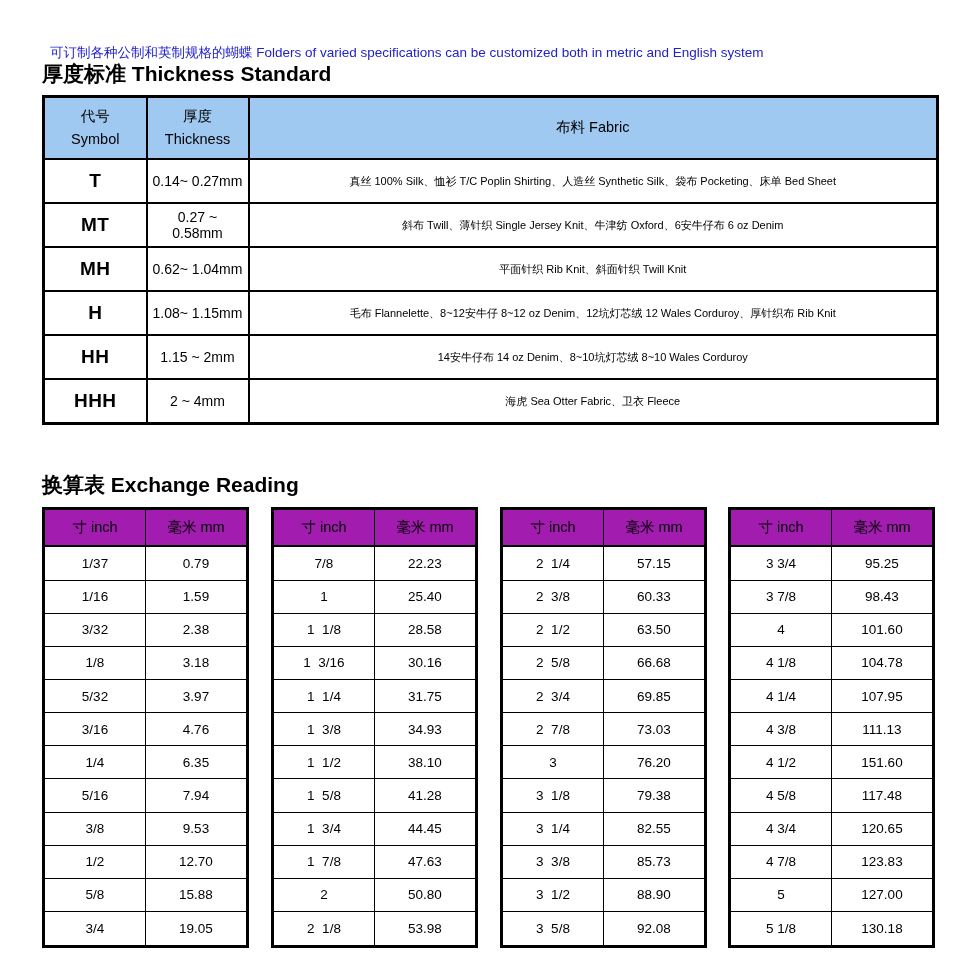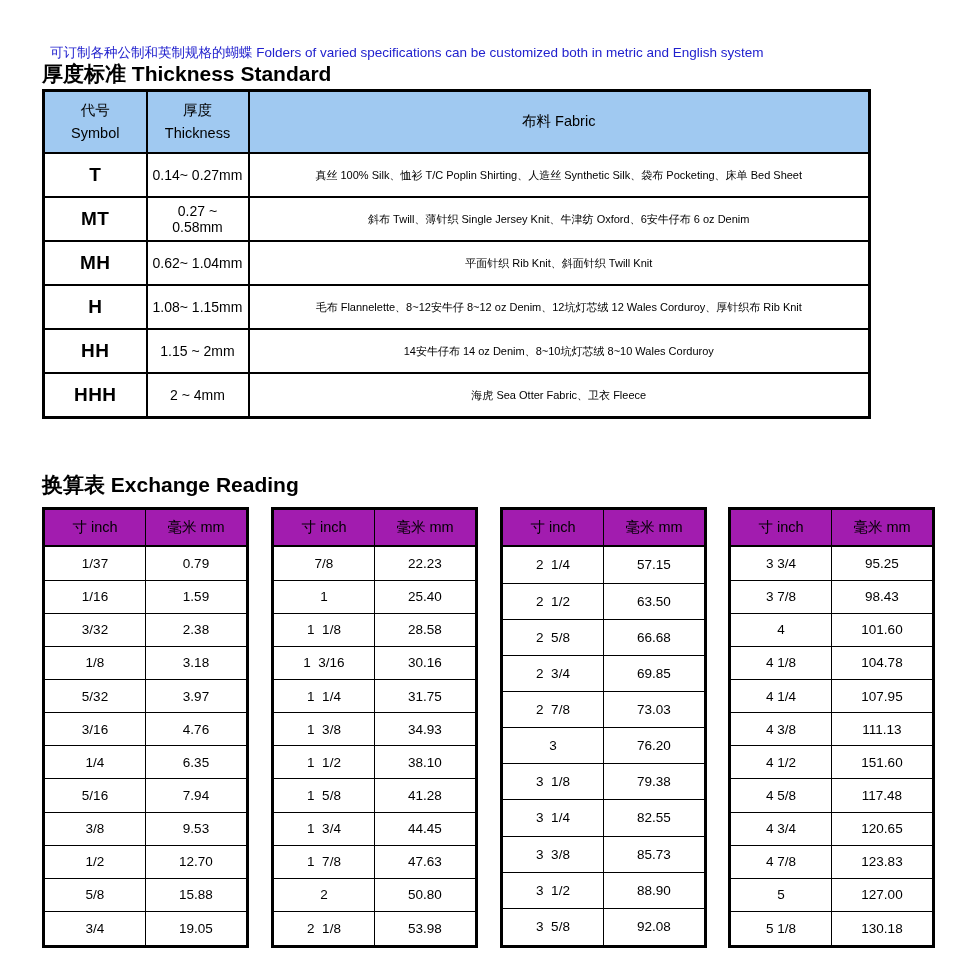--- a/index.html
+++ b/index.html
@@ -34,22 +34,22 @@
     white-space: nowrap;
   }
   .title-thickness { top: 60px; }
   .title-exchange  { top: 471px; }
 
   
   table { border-collapse: collapse; table-layout: fixed; }
   .thickness-table {
     position: absolute;
     left: 42px;
-    top: 89px;
-    width: 829px;
+    top: 95px;
+    width: 897px;
   }
   .thickness-table th, .thickness-table td {
     border: 2px solid #000000;
     text-align: center;
     vertical-align: middle;
     padding: 0 4px;
     overflow: hidden;
   }
   .thickness-table { border: 3px solid #000000; }
   .thickness-table thead th {
@@ -286,20 +286,24 @@
         <th>寸 inch</th>
         <th>毫米 mm</th>
       </tr>
     </thead>
     <tbody>
       <tr>
           <td>2  1/4</td>
           <td>57.15</td>
         </tr>
       <tr>
+          <td>2  3/8</td>
+          <td>60.33</td>
+        </tr>
+      <tr>
           <td>2  1/2</td>
           <td>63.50</td>
         </tr>
       <tr>
           <td>2  5/8</td>
           <td>66.68</td>
         </tr>
       <tr>
           <td>2  3/4</td>
           <td>69.85</td>

